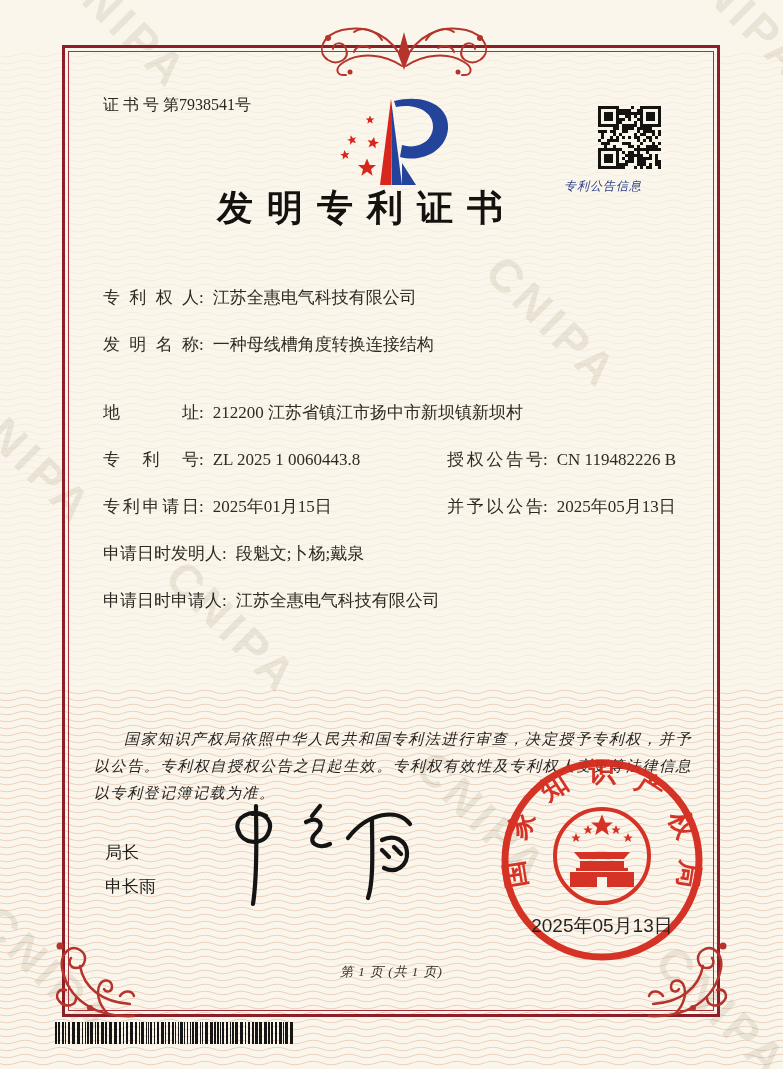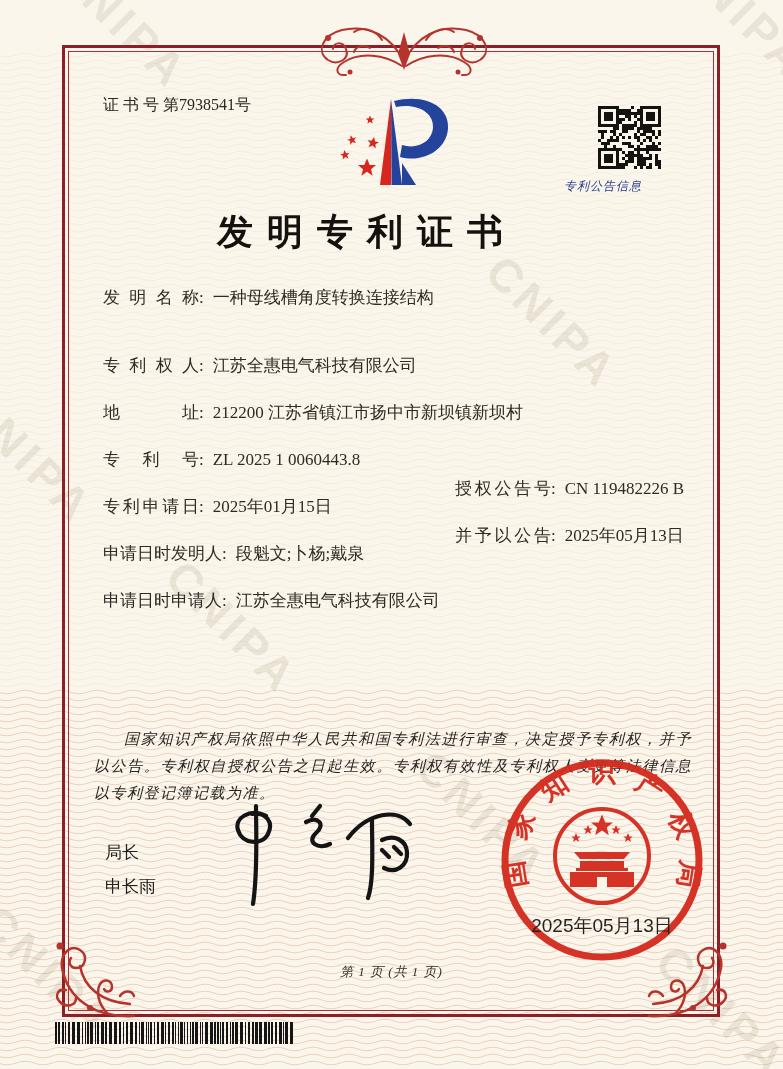--- a/index.html
+++ b/index.html
@@ -14,30 +14,30 @@
   
   #frame-outer{position:absolute;left:62px;top:45px;width:652px;height:966px;
       border:3.5px solid #8c1f28;z-index:2;}
   #frame-inner{position:absolute;left:3px;top:3px;right:3px;bottom:3px;border:1px solid #a7303a;}
   
   #cert-no{position:absolute;left:103px;top:95px;font-size:16px;z-index:3;color:#2b2722;}
   #logo{position:absolute;left:330px;top:93px;z-index:3;}
   #qr{position:absolute;left:598px;top:106px;z-index:3;line-height:0;}
   #qr-caption{position:absolute;left:557px;top:178px;width:92px;text-align:center;z-index:3;
       font-size:12px;font-style:italic;letter-spacing:1px;color:#2c418c;}
-  #title{position:absolute;left:0;top:208px;width:734px;text-align:center;z-index:3;
+  #title{position:absolute;left:0;top:184px;width:734px;text-align:center;z-index:3;
       font-size:36px;font-weight:bold;letter-spacing:14px;color:#14110e;}
   
   #fields{position:absolute;left:103px;top:284px;width:560px;z-index:3;font-size:17px;}
   .row{position:relative;line-height:27px;margin-bottom:20px;white-space:nowrap;}
   .row.gap{margin-bottom:41px;}
   .lbl{display:inline-block;width:96px;text-align:justify;text-align-last:justify;vertical-align:top;}
   .lbl.wide{width:auto;text-align-last:auto;}
   .colon{margin-right:9px;}
-  .col2{position:absolute;left:352px;top:0;margin-top:29px;}
+  .col2{position:absolute;left:344px;top:0;}
   
   #statement{position:absolute;left:94px;top:726px;width:598px;z-index:3;
       font-size:15px;font-style:italic;line-height:27px;letter-spacing:1.5px;
       text-indent:2em;color:#262320;text-align:justify;}
   
   #signer{position:absolute;left:105px;top:836px;z-index:3;
       font-family:"Liberation Sans","DejaVu Sans",sans-serif;font-size:17px;line-height:34px;color:#22201d;}
   #signature{position:absolute;left:222px;top:800px;z-index:4;}
   
   #seal{position:absolute;left:496px;top:756px;z-index:4;opacity:.95;}
@@ -526,25 +526,25 @@
         <rect x="42" y="60" width="3" height="3"></rect>
         <rect x="48" y="60" width="3" height="3"></rect>
         <rect x="51" y="60" width="3" height="3"></rect>
         <rect x="60" y="60" width="3" height="3"></rect>
       </svg></div>
   <div id="qr-caption">专利公告信息</div>
 
   <div id="title">发明专利证书</div>
 
   <div id="fields">
+    <div class="row">
+      <span class="lbl">专利权人</span><span class="colon">:</span><span>江苏全惠电气科技有限公司</span>
+    </div>
     <div class="row gap">
       <span class="lbl">发明名称</span><span class="colon">:</span><span>一种母线槽角度转换连接结构</span>
-    </div>
-    <div class="row">
-      <span class="lbl">专利权人</span><span class="colon">:</span><span>江苏全惠电气科技有限公司</span>
     </div>
     <div class="row">
       <span class="lbl">地址</span><span class="colon">:</span><span>212200 江苏省镇江市扬中市新坝镇新坝村</span>
     </div>
     <div class="row">
       <span class="lbl">专利号</span><span class="colon">:</span><span>ZL 2025 1 0060443.8</span>
       <span class="col2"><span class="lbl">授权公告号</span><span class="colon">:</span><span>CN 119482226 B</span></span>
     </div>
     <div class="row">
       <span class="lbl">专利申请日</span><span class="colon">:</span><span>2025年01月15日</span>

